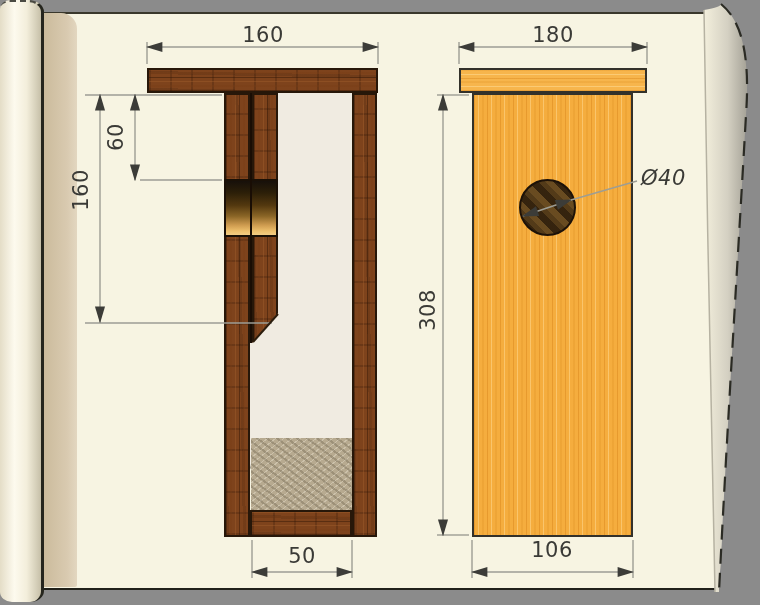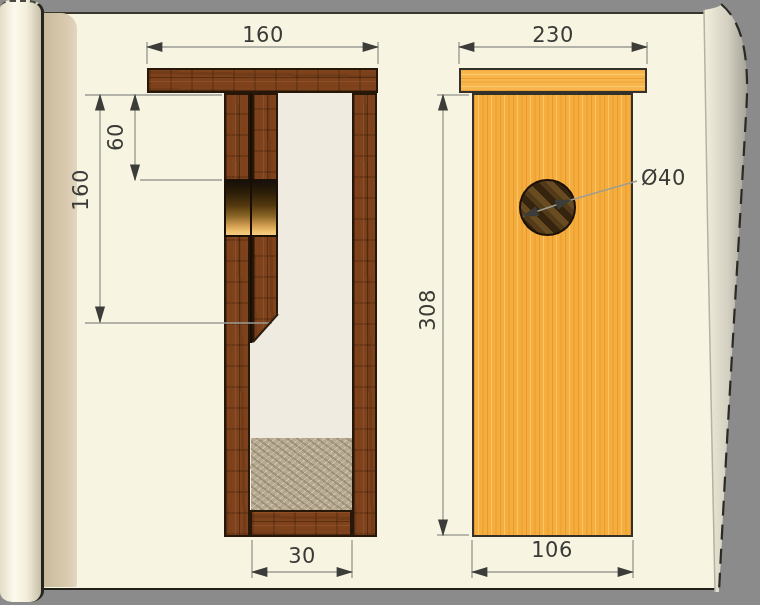--- a/index.html
+++ b/index.html
@@ -168,17 +168,17 @@
     <path d="M523,216 L571,200" marker-start="url(#arr)" marker-end="url(#arr)"></path>
     <path d="M571,200 L637,181"></path>
   </g>
 
   <path d="M278,314 L253,342" stroke="#2b1c0c" stroke-width="2" fill="none"></path>
 </svg>
 
 <div class="dim-label" style="left:231px;top:24px;">160</div>
 <div class="dim-label rot" style="left:84px;top:126px;">60</div>
 <div class="dim-label rot" style="left:49px;top:179px;">160</div>
-<div class="dim-label" style="left:270px;top:545px;">30</div>
-<div class="dim-label" style="left:521px;top:24px;">230</div>
+<div class="dim-label" style="left:270px;top:545px;">50</div>
+<div class="dim-label" style="left:521px;top:24px;">180</div>
 <div class="dim-label rot" style="left:396px;top:299px;">308</div>
 <div class="dim-label" style="left:520px;top:539px;">106</div>
-<div class="dim-label left-al" style="left:641px;top:167px;">Ø40</div>
+<div class="dim-label left-al" style="left:641px;top:167px;font-style:italic;">Ø40</div>
 
 </body></html>

